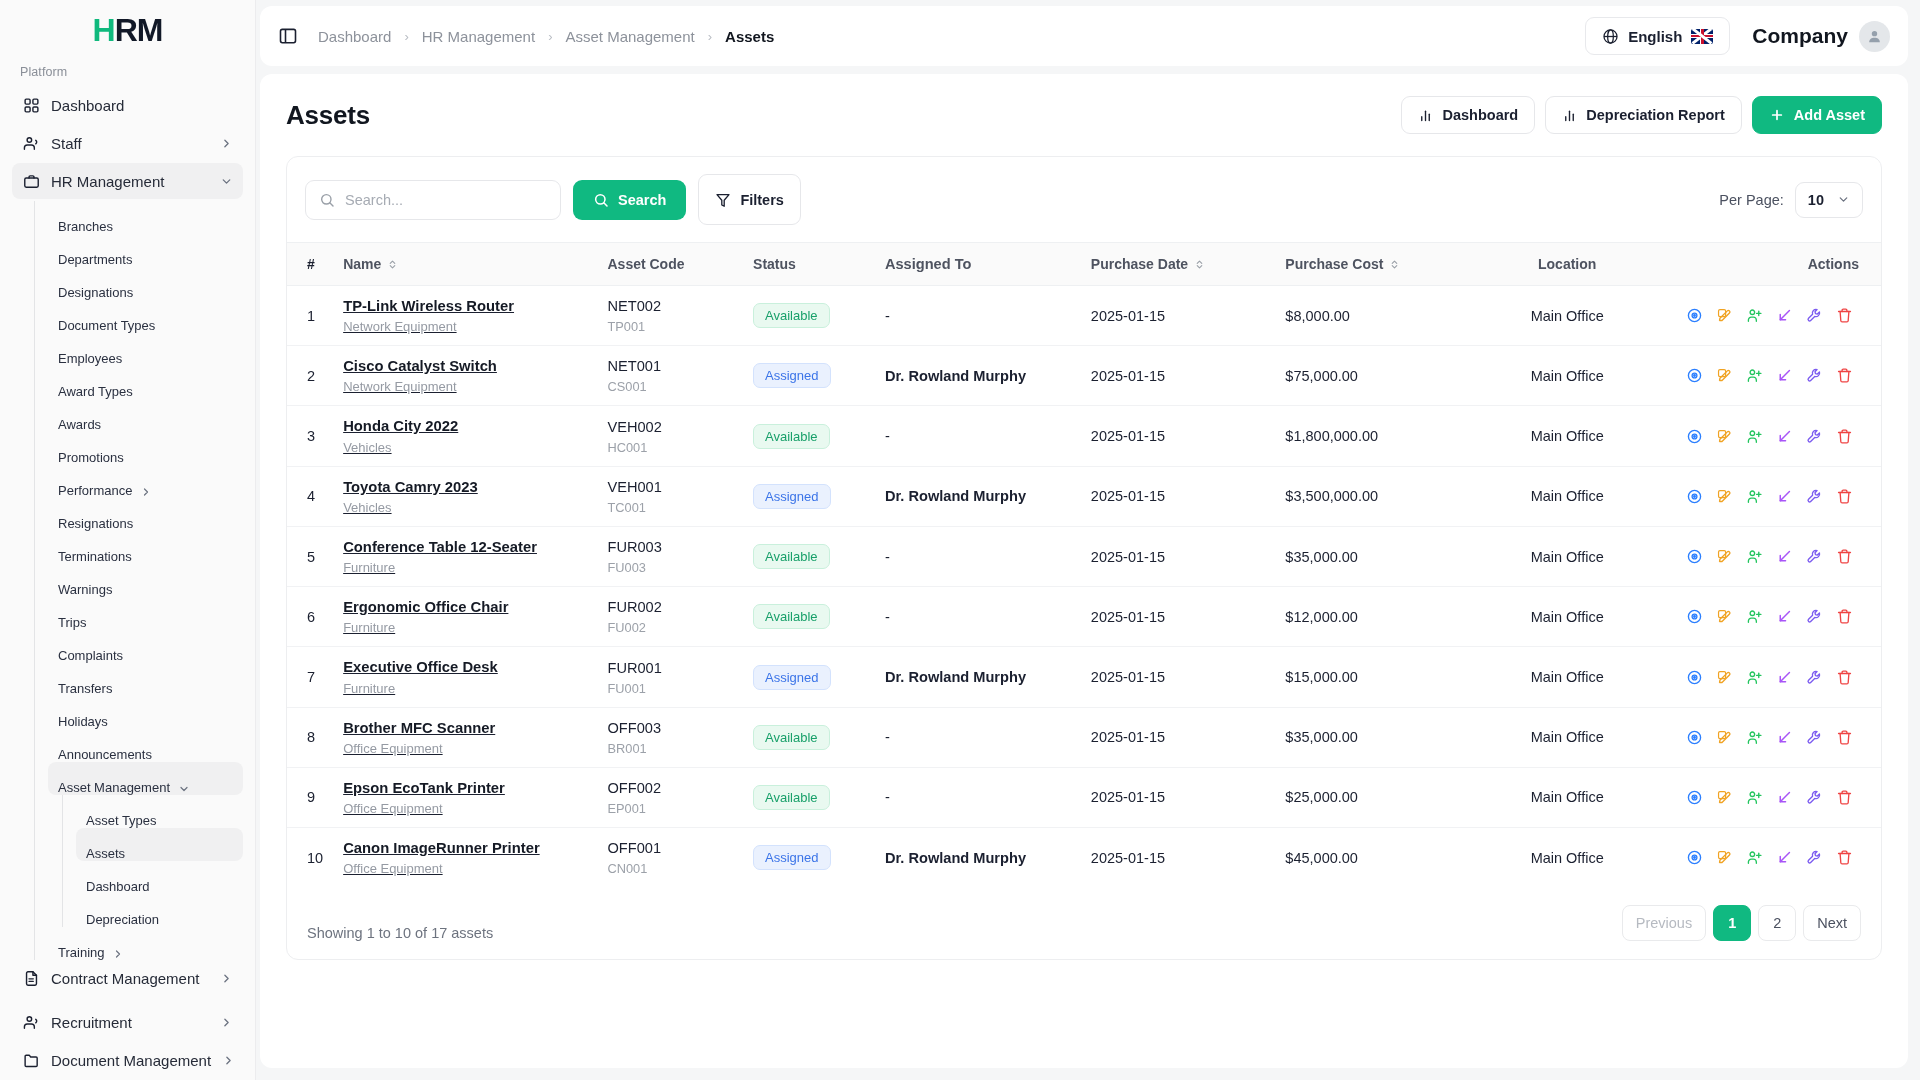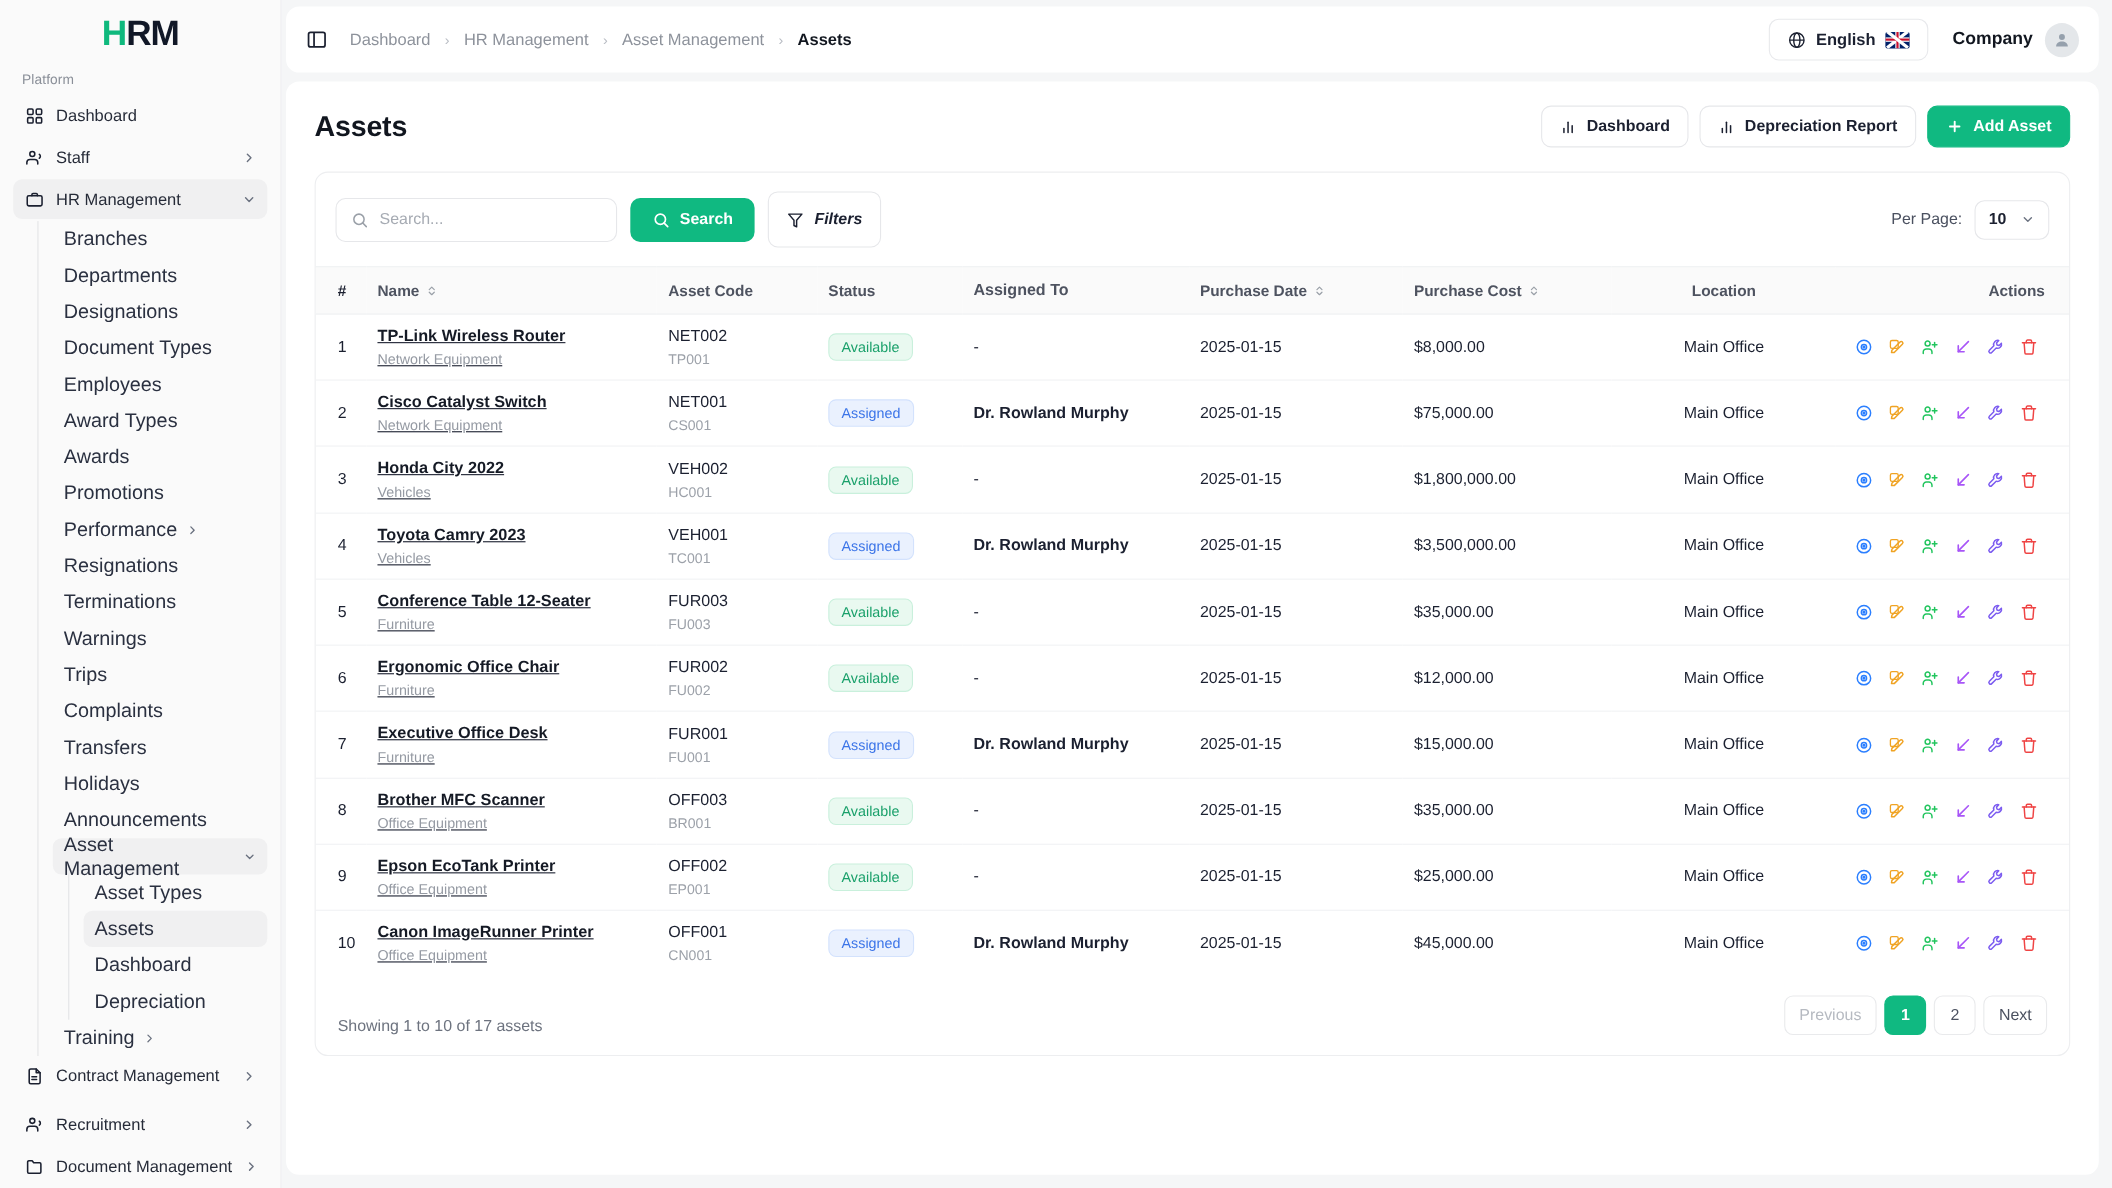--- a/index.html
+++ b/index.html
@@ -38,22 +38,22 @@
   }
   .nav-item.active { background:#f0f0f1; }
   .nav-item .ico { width:18px; height:18px; flex:0 0 18px; display:flex; align-items:center; justify-content:center; color:#1b2030; }
   .nav-item .label { flex:1; white-space:nowrap; }
   .nav-item .chev { color:#6b7280; display:flex; align-items:center; }
   .sub-wrap { position:relative; margin-left:22px; padding-left:14px; }
   .sub-wrap:before {
     content:""; position:absolute; left:0; top:0; bottom:0; width:1px; background:#e3e4e6;
   }
   .sub-item {
-    display:flex; align-items:center; height:33px; padding:0 10px;
-    font-size:18px; color:#2a3040; border-radius:8px; cursor:pointer;
+    display:flex; align-items:flex-end; height:33px; padding:0 10px;
+    font-size:13px; color:#2a3040; border-radius:8px; cursor:pointer;
   }
   .sub-item.active { background:#f0f0f1; }
   .sub2-wrap { position:relative; margin-left:14px; padding-left:14px; }
   .sub2-wrap:before { content:""; position:absolute; left:0; top:0; bottom:0; width:1px; background:#e3e4e6; }
   .inline-chev { margin-left:8px; color:#6b7280; display:inline-flex; }
 
   
   .main { flex:1; display:flex; flex-direction:column; min-width:0; background:#f5f6f7; }
   .topbar {
     height:60px; background:#fff; border-radius:12px;
@@ -76,21 +76,21 @@
     background:#012169; display:inline-block; }
   .flag:before, .flag:after { content:""; position:absolute; left:50%; top:-30%; width:3px; height:160%;
     background:#fff; transform-origin:center; }
   .flag:before { transform:translateX(-50%) rotate(52deg); }
   .flag:after  { transform:translateX(-50%) rotate(-52deg); }
   .flag .cross-h { position:absolute; left:0; right:0; top:50%; height:4px; margin-top:-2px; background:#fff; }
   .flag .cross-v { position:absolute; top:0; bottom:0; left:50%; width:4px; margin-left:-2px; background:#fff; }
   .flag .cross-h2 { position:absolute; left:0; right:0; top:50%; height:2.4px; margin-top:-1.2px; background:#C8102E; }
   .flag .cross-v2 { position:absolute; top:0; bottom:0; left:50%; width:2.4px; margin-left:-1.2px; background:#C8102E; }
   .company { display:flex; align-items:center; gap:11px; cursor:pointer; }
-  .company-name { font-size:16px; font-weight:600; color:#11161f; }
+  .company-name { font-size:21px; font-weight:600; color:#11161f; }
   .avatar { width:31px; height:31px; border-radius:50%; background:#e4e7ea; display:flex; align-items:center; justify-content:center; color:#95a0ac; }
 
   .content {
     margin:8px 12px 12px 4px; background:#fff; border-radius:12px;
     flex:1; padding:22px 26px; min-height:0; overflow:hidden;
   }
   .page-head { display:flex; align-items:center; margin-bottom:22px; }
   .page-title { font-size:26px; font-weight:700; color:#11161f; letter-spacing:-.2px; }
   .head-actions { margin-left:auto; display:flex; align-items:center; gap:10px; }
   .btn {
@@ -104,21 +104,21 @@
     border:1px solid #edeef0; border-radius:12px; overflow:hidden;
   }
   .toolbar { display:flex; align-items:center; padding:17px 18px; gap:12px;justify-content:center; }
   .search-box {
     display:flex; align-items:center; gap:10px; width:256px; height:40px;
     border:1px solid #e6e7ea; border-radius:9px; padding:0 13px; background:#fff;
   }
   .search-box input { border:0; outline:0; font-size:14.5px; font-family:inherit; color:#1b2030; width:100%; background:transparent; }
   .search-box input::placeholder { color:#a6abb3; }
   .btn-search { background:#10b981; color:#fff; height:40px; padding:0 20px; border-radius:9px; display:flex; align-items:center; gap:9px; font-size:14.5px; font-weight:600; cursor:pointer; }
-  .btn-filters { height:51px;font-style:italic; }
+  .btn-filters { height:51px; }
   .perpage { margin-left:auto; display:flex; align-items:center; gap:11px; font-size:14.5px; color:#4b5160; }
   .perpage-select {
     display:flex; align-items:center; gap:13px; height:36px; padding:0 12px;
     border:1px solid #e6e7ea; border-radius:9px; font-size:14.5px; font-weight:600; color:#1b2030; cursor:pointer;
   }
 
   table { width:100%; border-collapse:collapse; }
   thead tr { background:#fafafa; }
   th {
     text-align:left; font-size:14px; font-weight:600; color:#4e5360;

